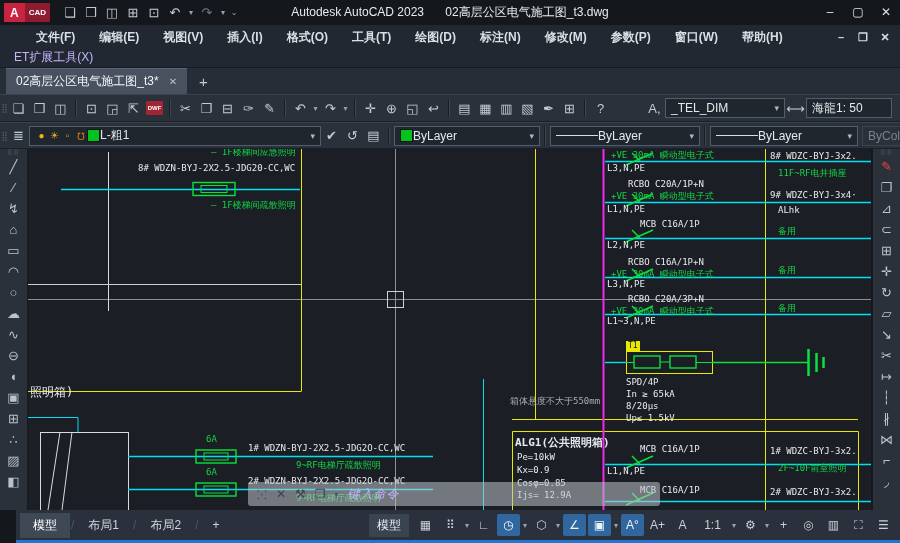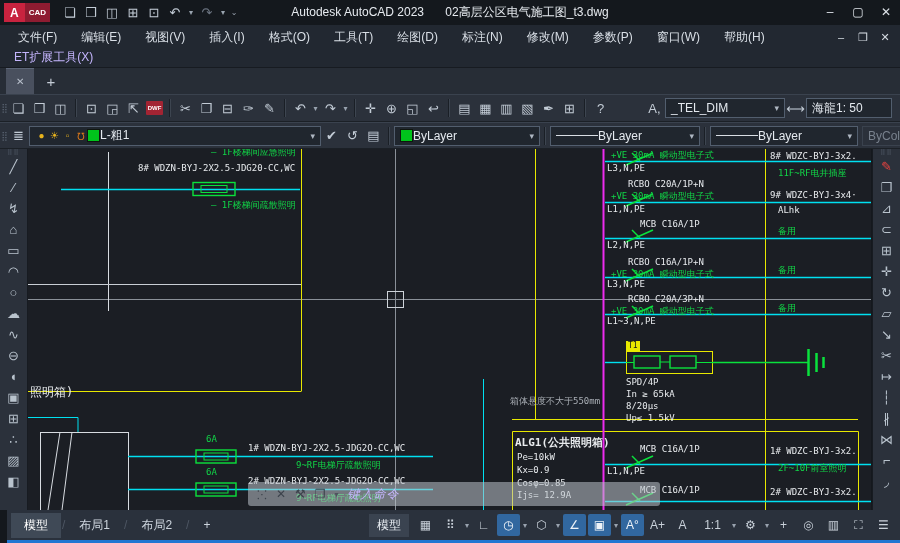--- a/index.html
+++ b/index.html
@@ -14,21 +14,21 @@
   .qat{display:flex;align-items:center;margin-left:10px;gap:1px;}
   .ticon{width:20px;text-align:center;color:#c3ccd6;font-size:13px;line-height:25px;}
   .ticon.sm{width:10px;font-size:8px;color:#9aa4b0;}
   .ticon.dim{color:#6d7683;}
   .title-center{position:absolute;left:0;right:0;text-align:center;font-size:12px;color:#e6eaef;pointer-events:none;}
   .title-center .doc{margin-left:18px;}
   .winctl{margin-left:auto;display:flex;}
   .winctl span{width:28px;text-align:center;font-size:12px;color:#dfe4ea;line-height:25px;}
 
   
-  .menubar{position:absolute;top:25px;left:0;right:0;height:24px;background:#222831;display:flex;align-items:center;color:#d9dfe6;font-size:12px;padding-left:6px;}
+  .menubar{position:absolute;top:25px;left:0;right:0;height:24px;background:#222831;display:flex;align-items:center;color:#d9dfe6;font-size:12px;padding-left:24px;font-weight:bold;}
   .menu-item{padding:0 12px;line-height:24px;}
   .docctl{margin-left:auto;display:flex;padding-right:4px;}
   .docctl span{width:22px;text-align:center;color:#d5dbe2;font-size:11px;}
   .menubar2{position:absolute;top:49px;left:0;right:0;height:18px;background:#222831;color:#c4b5fd;font-size:12px;border-bottom:1px solid #171b21;}
   .menubar2 span{padding-left:14px;line-height:17px;display:inline-block;}
 
   
   .tabbar{position:absolute;top:68px;left:0;right:0;height:26px;background:#272d36;display:flex;align-items:flex-end;}
   .filetab{height:25px;background:#49505e;border-top:1px solid #5d6678;color:#f1f4f8;font-size:12px;display:flex;align-items:center;gap:10px;padding:0 10px;margin-left:6px;}
   .filetab .x{color:#b9c1cc;font-size:10px;}
@@ -69,21 +69,21 @@
   .big{font-size:12px;} .bold{font-weight:bold;font-size:11px;}
   .t1tag{position:absolute;left:598px;top:192px;background:#e8e800;color:#14181d;font-size:8px;line-height:10px;padding:0 2px;z-index:4;font-family:"DejaVu Sans Mono",monospace;}
 
   
   .cmdbar{position:absolute;left:220px;top:333px;width:412px;height:24px;background:rgba(187,194,203,0.55);border-radius:3px;display:flex;align-items:center;gap:9px;padding:0 9px;z-index:6;box-sizing:border-box;}
   .cmdbar .ci{color:#3c434c;font-size:12px;}
   .cmdbar .prompt{color:#c4b5fd;font-size:12px;font-style:italic;letter-spacing:1px;}
   .cmdbar .ccaret{color:#4d545e;font-size:8px;}
 
   
-  .statusbar{position:absolute;left:7px;right:0;bottom:0;height:33px;background:#2a313c;border-bottom:3px solid #2176d2;box-sizing:border-box;display:flex;align-items:center;font-size:12px;color:#ccd4dd;padding:0 4px;}
+  .statusbar{position:absolute;left:16px;right:0;bottom:0;height:33px;background:#2a313c;border-bottom:3px solid #2176d2;box-sizing:border-box;display:flex;align-items:center;font-size:12px;color:#ccd4dd;padding:0 4px;}
   .mtab{padding:4px 13px;color:#cdd5de;}
   .mtab.active{background:#3f4956;color:#fff;}
   .slash{color:#4d5663;padding:0 1px;}
   .sic{min-width:23px;height:22px;line-height:22px;text-align:center;margin:0 1px;border-radius:2px;font-size:12px;color:#c9d1da;flex:none;}
   .sic.on{background:#31679f;color:#eef3f8;}
   .sic.wide{padding:0 5px;}
   .scaret{width:8px;font-size:8px;color:#98a2ae;text-align:center;flex:none;}
   .mbtn{background:#3a4350;padding:3px 8px;margin-right:4px;color:#e8edf2;flex:none;}
 </style>
 </head>
@@ -137,20 +137,21 @@
       <span>❐</span>
       <span>✕</span>
     </div>
   </div>
   <div class="menubar2">
     <span class="menu-item">ET扩展工具(X)</span>
   </div>
 
   <div class="tabbar">
     <div class="filetab">
+      <span>02高层公区电气施工图_t3*</span>
       <span class="x">✕</span>
     </div>
     <span class="newtab">+</span>
   </div>
 
   <div class="toolbar tb1">
     <span class="grip">⣿</span>
     <span class="icon">❏</span>
     <span class="icon">❒</span>
     <span class="icon">◫</span>

